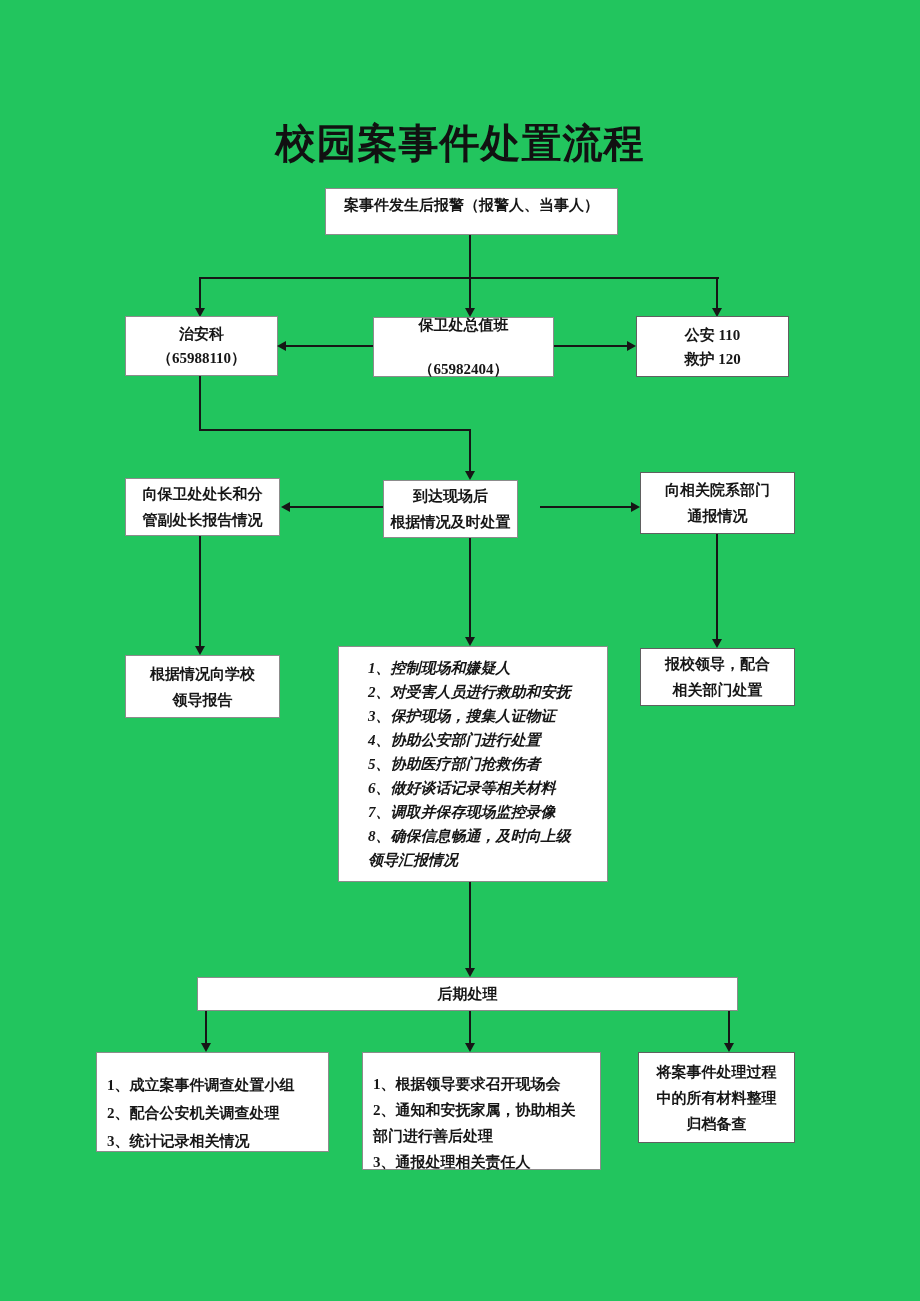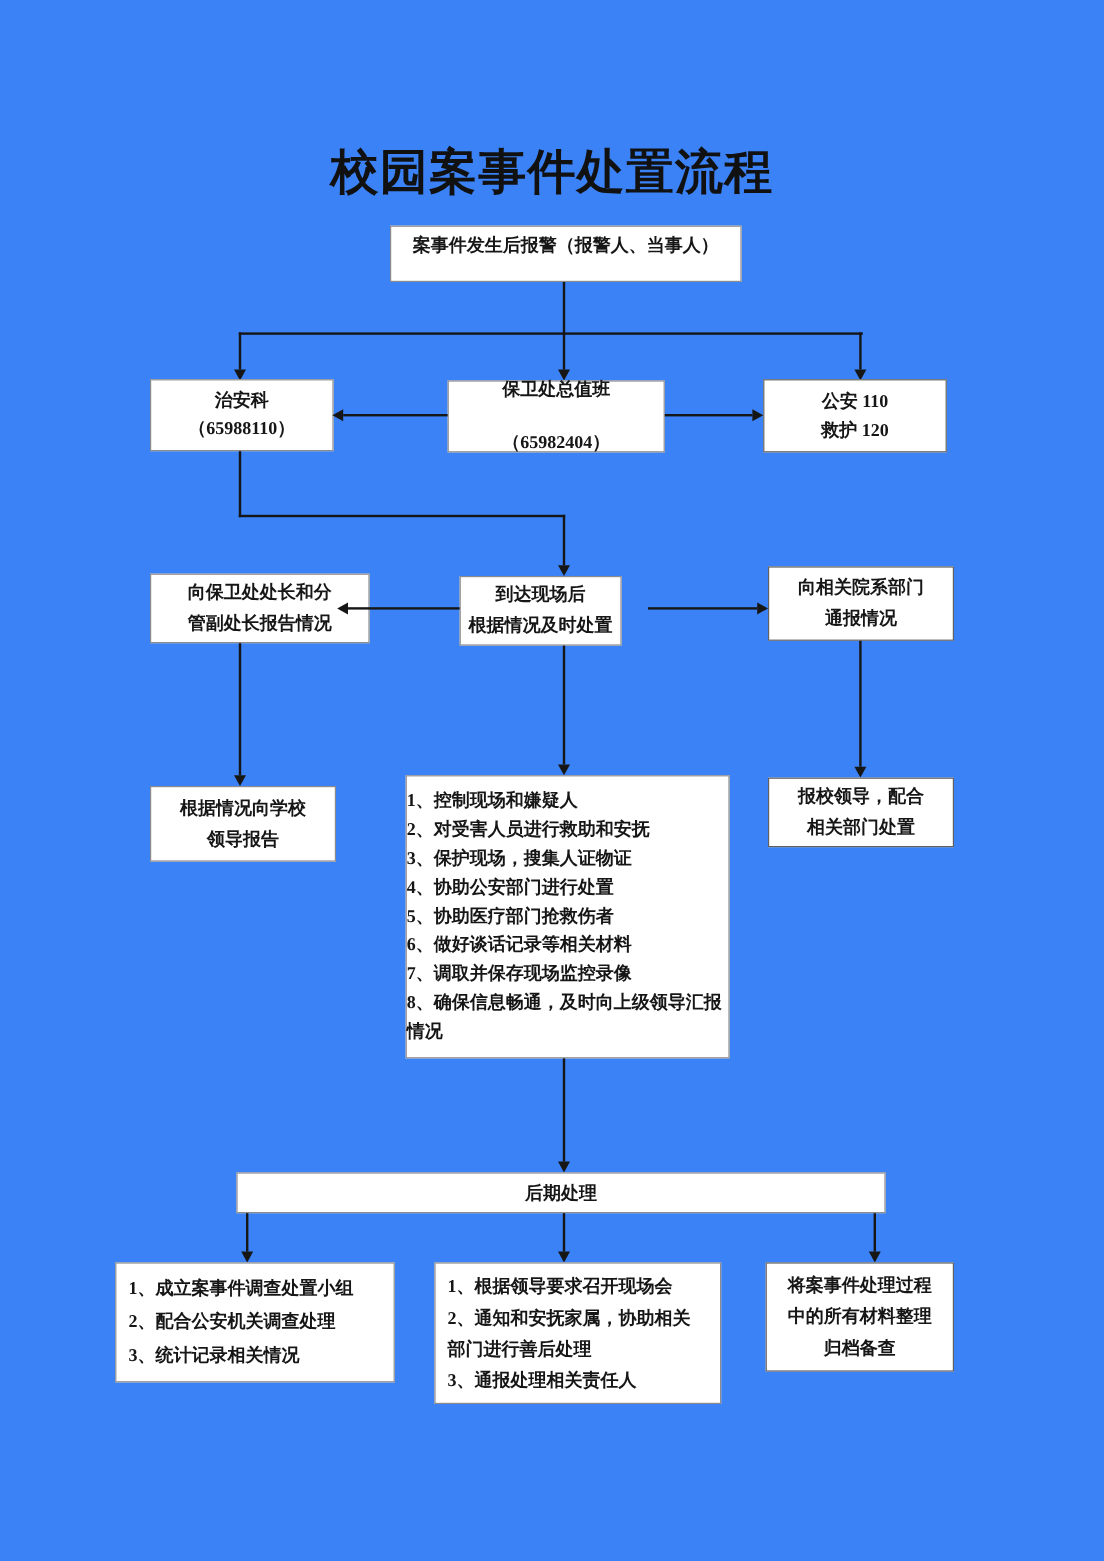--- a/index.html
+++ b/index.html
@@ -1,37 +1,37 @@
 <!DOCTYPE html>
 <html><head>
 <meta charset="utf-8">
 <style>
   html,body { margin:0; padding:0; background:#ffffff; }
   .page {
-    position:relative; width:920px; height:1301px; background:#3b82f6;
+    position:relative; width:920px; height:1301px; background:#22c55e;
     font-family:"Liberation Serif","DejaVu Serif",serif; overflow:hidden;
   }
   .title {
     position:absolute; left:0; top:116px; width:920px; margin:0;
     text-align:center; font-size:40px; font-weight:bold; color:#111;
     letter-spacing:1px;
   }
   .box {
     position:absolute; box-sizing:border-box; background:#fff;
     border:1px solid #8c8c8c; color:#161616; font-weight:bold; font-size:15px;
   }
   .box.dark { border-color:#606060; }
   .vcenter { display:flex; flex-direction:column; justify-content:center; }
   .tcenter { text-align:center; }
   .lh24 .tline { line-height:24px; }
   .lh26 .tline { line-height:26px; }
   .lh28 .tline { line-height:28px; }
   .topalign { padding-top:7px; }
-  .listpad { padding:9px 0; }
-  .listpad2 { padding:7px 10px; }
+  .listpad { padding:9px 29px;font-style:italic; }
+  .listpad2 { padding:18px 10px; }
   .vline, .hline { position:absolute; background:#161616; }
   .ah { position:absolute; width:0; height:0; }
   .ah-down { border-left:5px solid transparent; border-right:5px solid transparent; border-top:9px solid #161616; }
   .ah-left { border-top:5px solid transparent; border-bottom:5px solid transparent; border-right:9px solid #161616; }
   .ah-right { border-top:5px solid transparent; border-bottom:5px solid transparent; border-left:9px solid #161616; }
 </style>
 </head>
 <body>
 
 <div class="page">
@@ -66,21 +66,21 @@
   <div class="hline" style="left:286px; top:345px; width:87px; height:2px;"></div>
   <div class="ah ah-left" style="left:277px; top:341px;"></div>
   <div class="hline" style="left:554px; top:345px; width:73px; height:2px;"></div>
   <div class="ah ah-right" style="left:627px; top:341px;"></div>
 
   <div class="vline" style="left:199px; top:376px; width:2px; height:55px;"></div>
   <div class="hline" style="left:199px; top:429px; width:272px; height:2px;"></div>
   <div class="vline" style="left:469px; top:429px; width:2px; height:42px;"></div>
   <div class="ah ah-down" style="left:465px; top:471px;"></div>
 
-  <div class="box vcenter tcenter lh26" style="left:125px; top:478px; width:183px; height:58px;">
+  <div class="box vcenter tcenter lh26" style="left:125px; top:478px; width:155px; height:58px;">
       <div class="tline">向保卫处处长和分</div>
       <div class="tline">管副处长报告情况</div>
     </div>
   <div class="box vcenter tcenter lh26" style="left:383px; top:480px; width:135px; height:58px;">
       <div class="tline">到达现场后</div>
       <div class="tline">根据情况及时处置</div>
     </div>
   <div class="box dark vcenter tcenter lh26" style="left:640px; top:472px; width:155px; height:62px;">
       <div class="tline">向相关院系部门</div>
       <div class="tline">通报情况</div>

